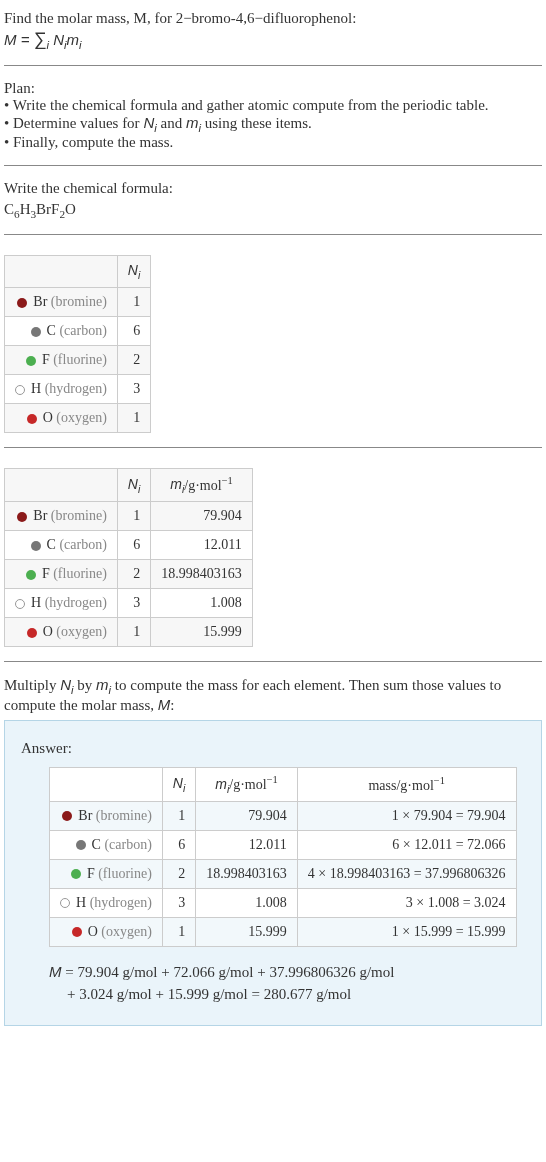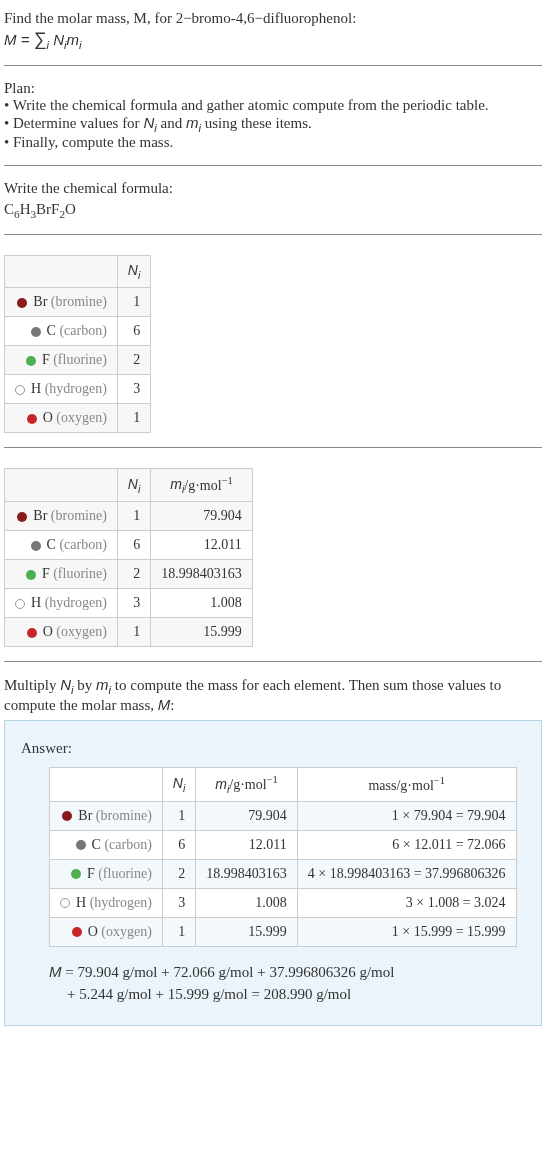--- a/index.html
+++ b/index.html
@@ -228,16 +228,16 @@
         <td class="element-cell"><span class="dot dot-o"></span><span>O</span> <span class="gray">(oxygen)</span></td>
         <td class="center">1</td>
         <td>15.999</td>
         <td>1 × 15.999 = 15.999</td>
       </tr>
     </tbody>
       </table>
 
     <div class="eq">
       <div><span class="formula">M</span> = 79.904 g/mol + 72.066 g/mol + 37.996806326 g/mol</div>
-      <div style="padding-left:18px;">+ 5.244 g/mol + 15.999 g/mol = 208.990 g/mol</div>
+      <div style="padding-left:18px;">+ 3.024 g/mol + 15.999 g/mol = 280.677 g/mol</div>
     </div>
   </div>
 </div>
 
 </body></html>

